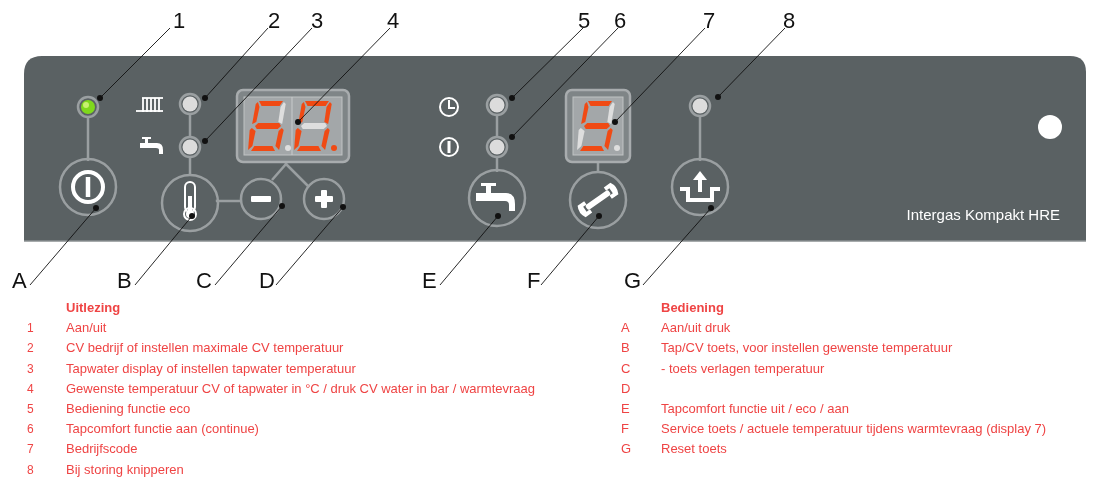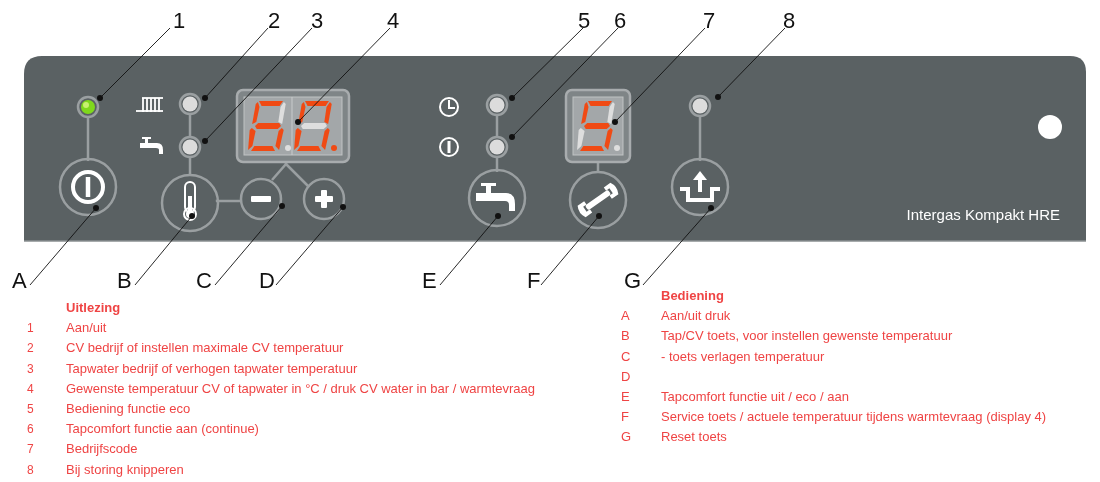--- a/index.html
+++ b/index.html
@@ -5,21 +5,21 @@
   html,body{margin:0;padding:0;background:#fff;}
   body{width:1100px;height:482px;position:relative;overflow:hidden;font-family:"Liberation Sans",sans-serif;}
   #diagram{position:absolute;left:0;top:0;}
   .legend{position:absolute;font-family:"Liberation Sans",sans-serif;font-size:13px;color:#ef4444;line-height:20.2px;}
   .legend .title{font-weight:bold;padding-left:40px;}
   .legend .row{display:flex;}
   .legend .key{width:40px;box-sizing:border-box;}
   .legend.left .key{padding-left:1px;font-size:12px;}
   .legend.right .key{padding-left:0;}
   #legend-left{left:26px;top:298px;}
-  #legend-right{left:621px;top:286px;}
+  #legend-right{left:621px;top:298px;}
   .callout-text{font-family:"Liberation Sans",sans-serif;font-size:22px;fill:#111;}
   .brand{font-family:"Liberation Sans",sans-serif;font-size:15px;fill:#fff;}
 </style>
 </head>
 <body>
 
 <svg id="diagram" width="1100" height="300" viewBox="0 0 1100 300">
 
   <path d="M24,74 Q24,56 42,56 L1070,56 Q1086,56 1086,72 L1086,241 L24,241 Z" fill="#5a6163"></path>
   <line x1="24" y1="241" x2="1086" y2="241" stroke="#8a8f91" stroke-width="1.5"></line>
@@ -252,21 +252,21 @@
       <div class="row">
         <span class="key">1</span>
         <span>Aan/uit</span>
       </div>
       <div class="row">
         <span class="key">2</span>
         <span>CV bedrijf of instellen maximale CV temperatuur</span>
       </div>
       <div class="row">
         <span class="key">3</span>
-        <span>Tapwater bedrijf of verhogen tapwater temperatuur</span>
+        <span>Tapwater display of instellen tapwater temperatuur</span>
       </div>
       <div class="row">
         <span class="key">4</span>
         <span>Gewenste temperatuur CV of tapwater in °C / druk CV water in bar / warmtevraag</span>
       </div>
       <div class="row">
         <span class="key">5</span>
         <span>Bediening functie eco</span>
       </div>
       <div class="row">
@@ -300,20 +300,20 @@
       </div>
       <div class="row">
         <span class="key">D</span>
       </div>
       <div class="row">
         <span class="key">E</span>
         <span>Tapcomfort functie uit / eco / aan</span>
       </div>
       <div class="row">
         <span class="key">F</span>
-        <span>Service toets / actuele temperatuur tijdens warmtevraag (display 4)</span>
+        <span>Service toets / actuele temperatuur tijdens warmtevraag (display 7)</span>
       </div>
       <div class="row">
         <span class="key">G</span>
         <span>Reset toets</span>
       </div>
     </div>
 </div>
 
 </body></html>

